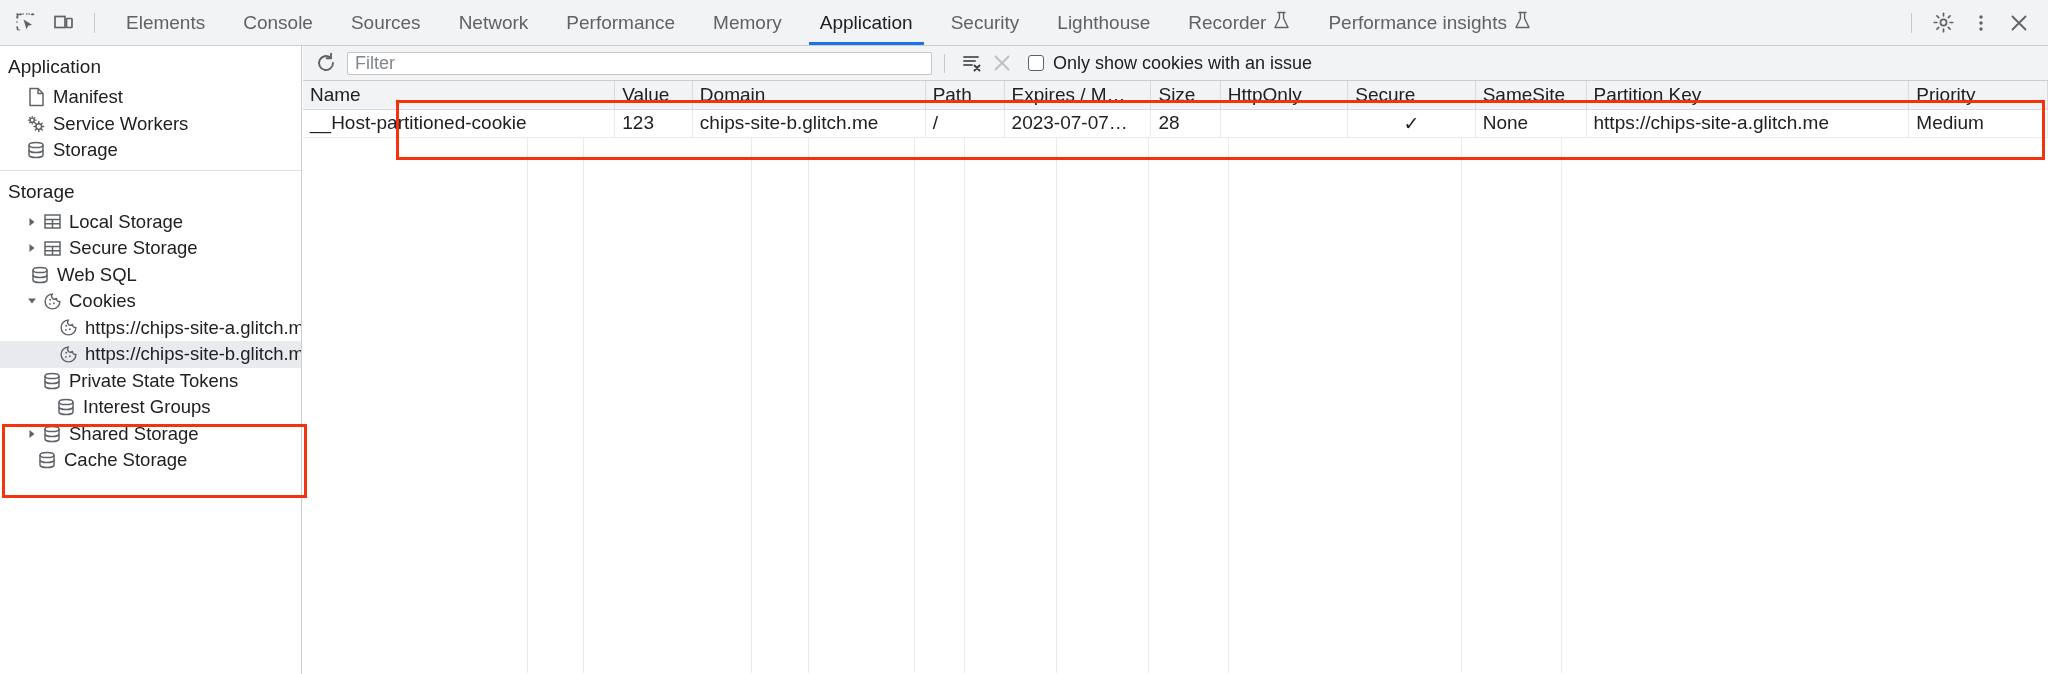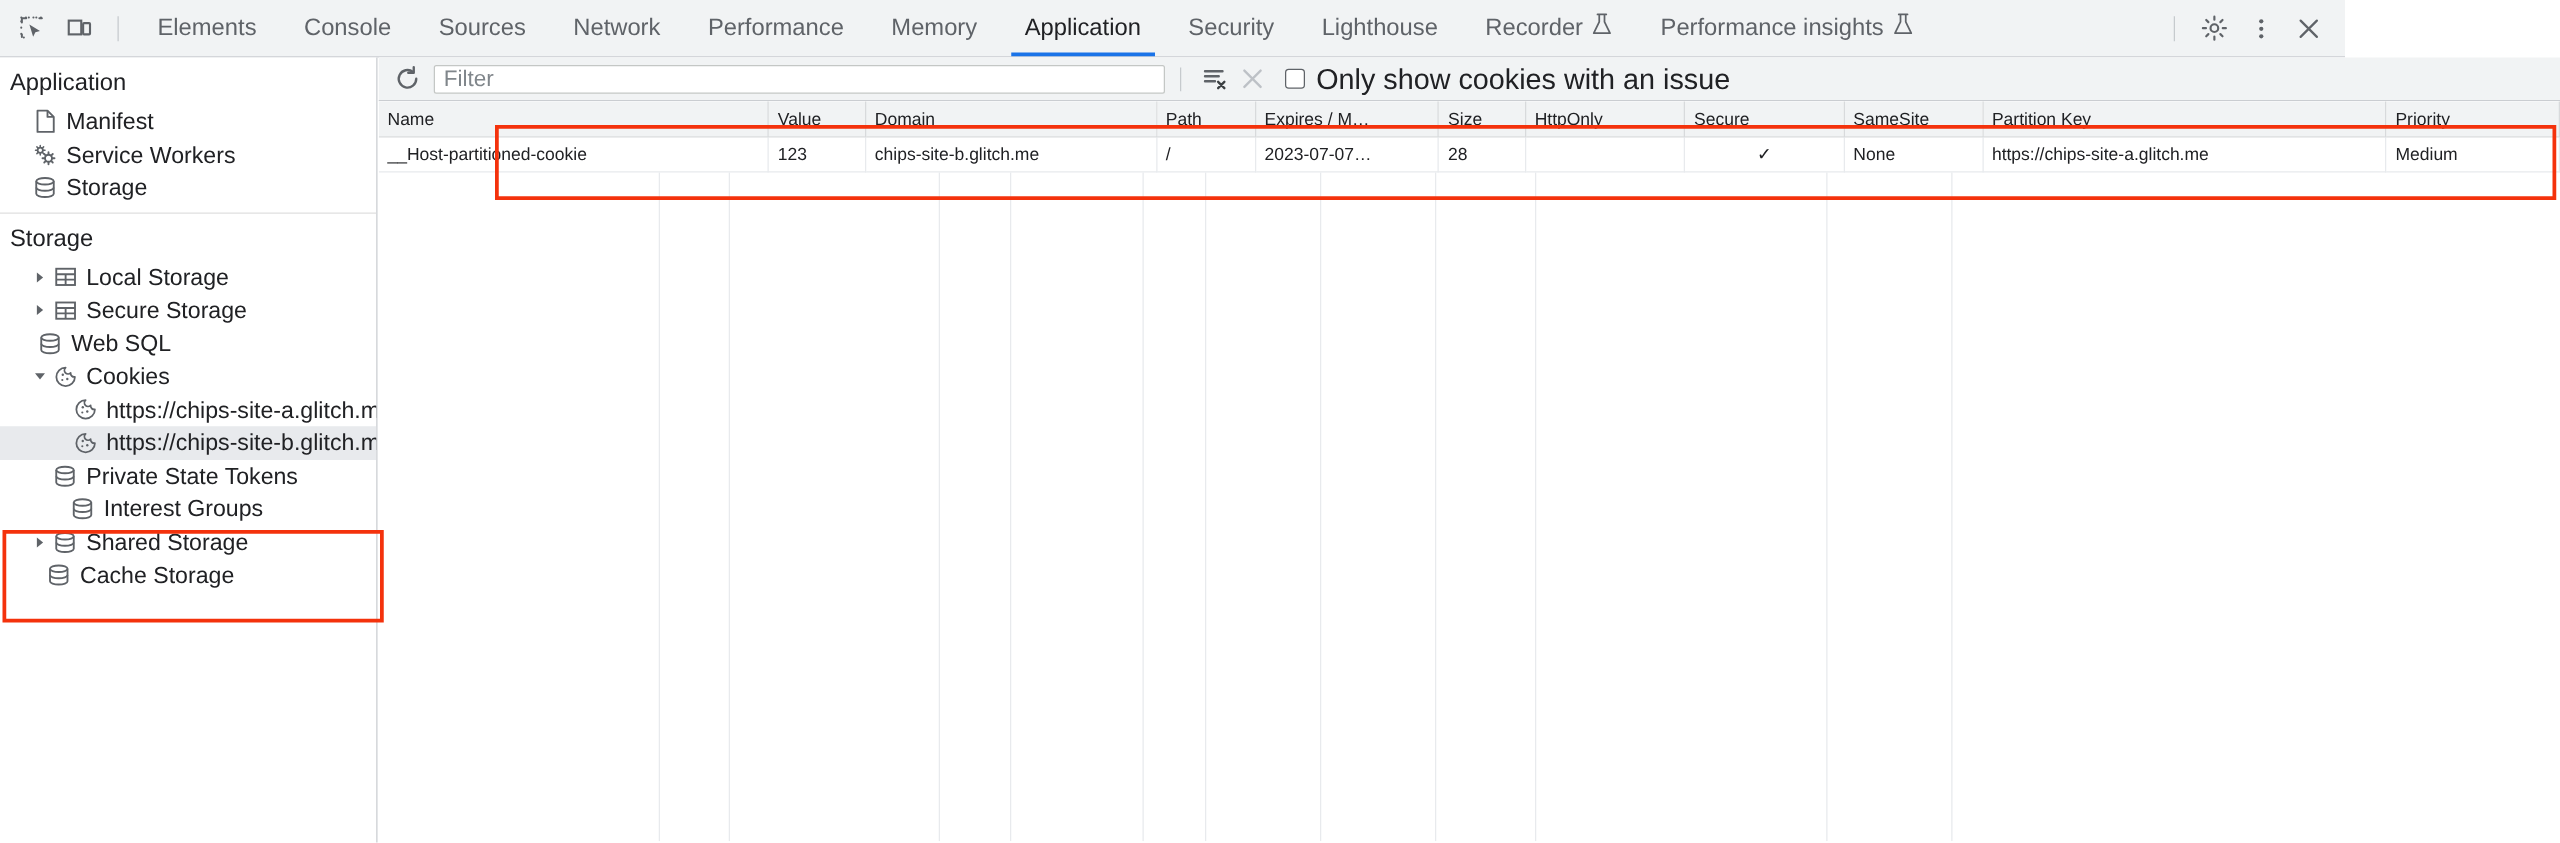--- a/index.html
+++ b/index.html
@@ -7,21 +7,21 @@
     width: 2048px; height: 674px;
     font-family: "Liberation Sans", sans-serif;
     background: #ffffff;
     overflow: hidden;
     -webkit-font-smoothing: antialiased;
   }
 
   
   #devtools-tabbar {
     position: absolute; top: 0; left: 0;
-    width: 1876px; height: 46px;
+    width: 2048px; height: 46px;
     background: #f1f3f4;
     border-bottom: 1px solid #cacdd1;
     display: flex; align-items: center;
   }
   .tb-icon-btn {
     width: 38px; height: 32px;
     display: flex; align-items: center; justify-content: center;
     color: #5f6368; flex: none;
   }
   .tb-icon-btn:first-child { margin-left: 6px; }
@@ -137,34 +137,34 @@
     display: flex; align-items: center; gap: 9px;
     margin-left: 11px;
   }
   #issue-checkbox {
     width: 16px; height: 16px;
     border: 1.6px solid #5f6368;
     border-radius: 3px;
     background: #fff;
     flex: none;
   }
-  #issue-label { font-size: 23px; color: #202124; white-space: nowrap; }
+  #issue-label { font-size: 18px; color: #202124; white-space: nowrap; }
 
   
   #table-area {
     position: relative;
     height: 592px;
     background: #ffffff;
     overflow: hidden;
   }
   table.cookie-table {
     width: 100%;
     border-collapse: collapse;
     table-layout: fixed;
-    font-size: 14px;
+    font-size: 19px;
   }
   table.cookie-table th {
     background: #f1f3f4;
     font-weight: 400;
     text-align: left;
     color: #202124;
     height: 28px;
     padding: 0 7px;
     border-right: 1px solid #d8dadc;
     border-bottom: 1px solid #d8dadc;

